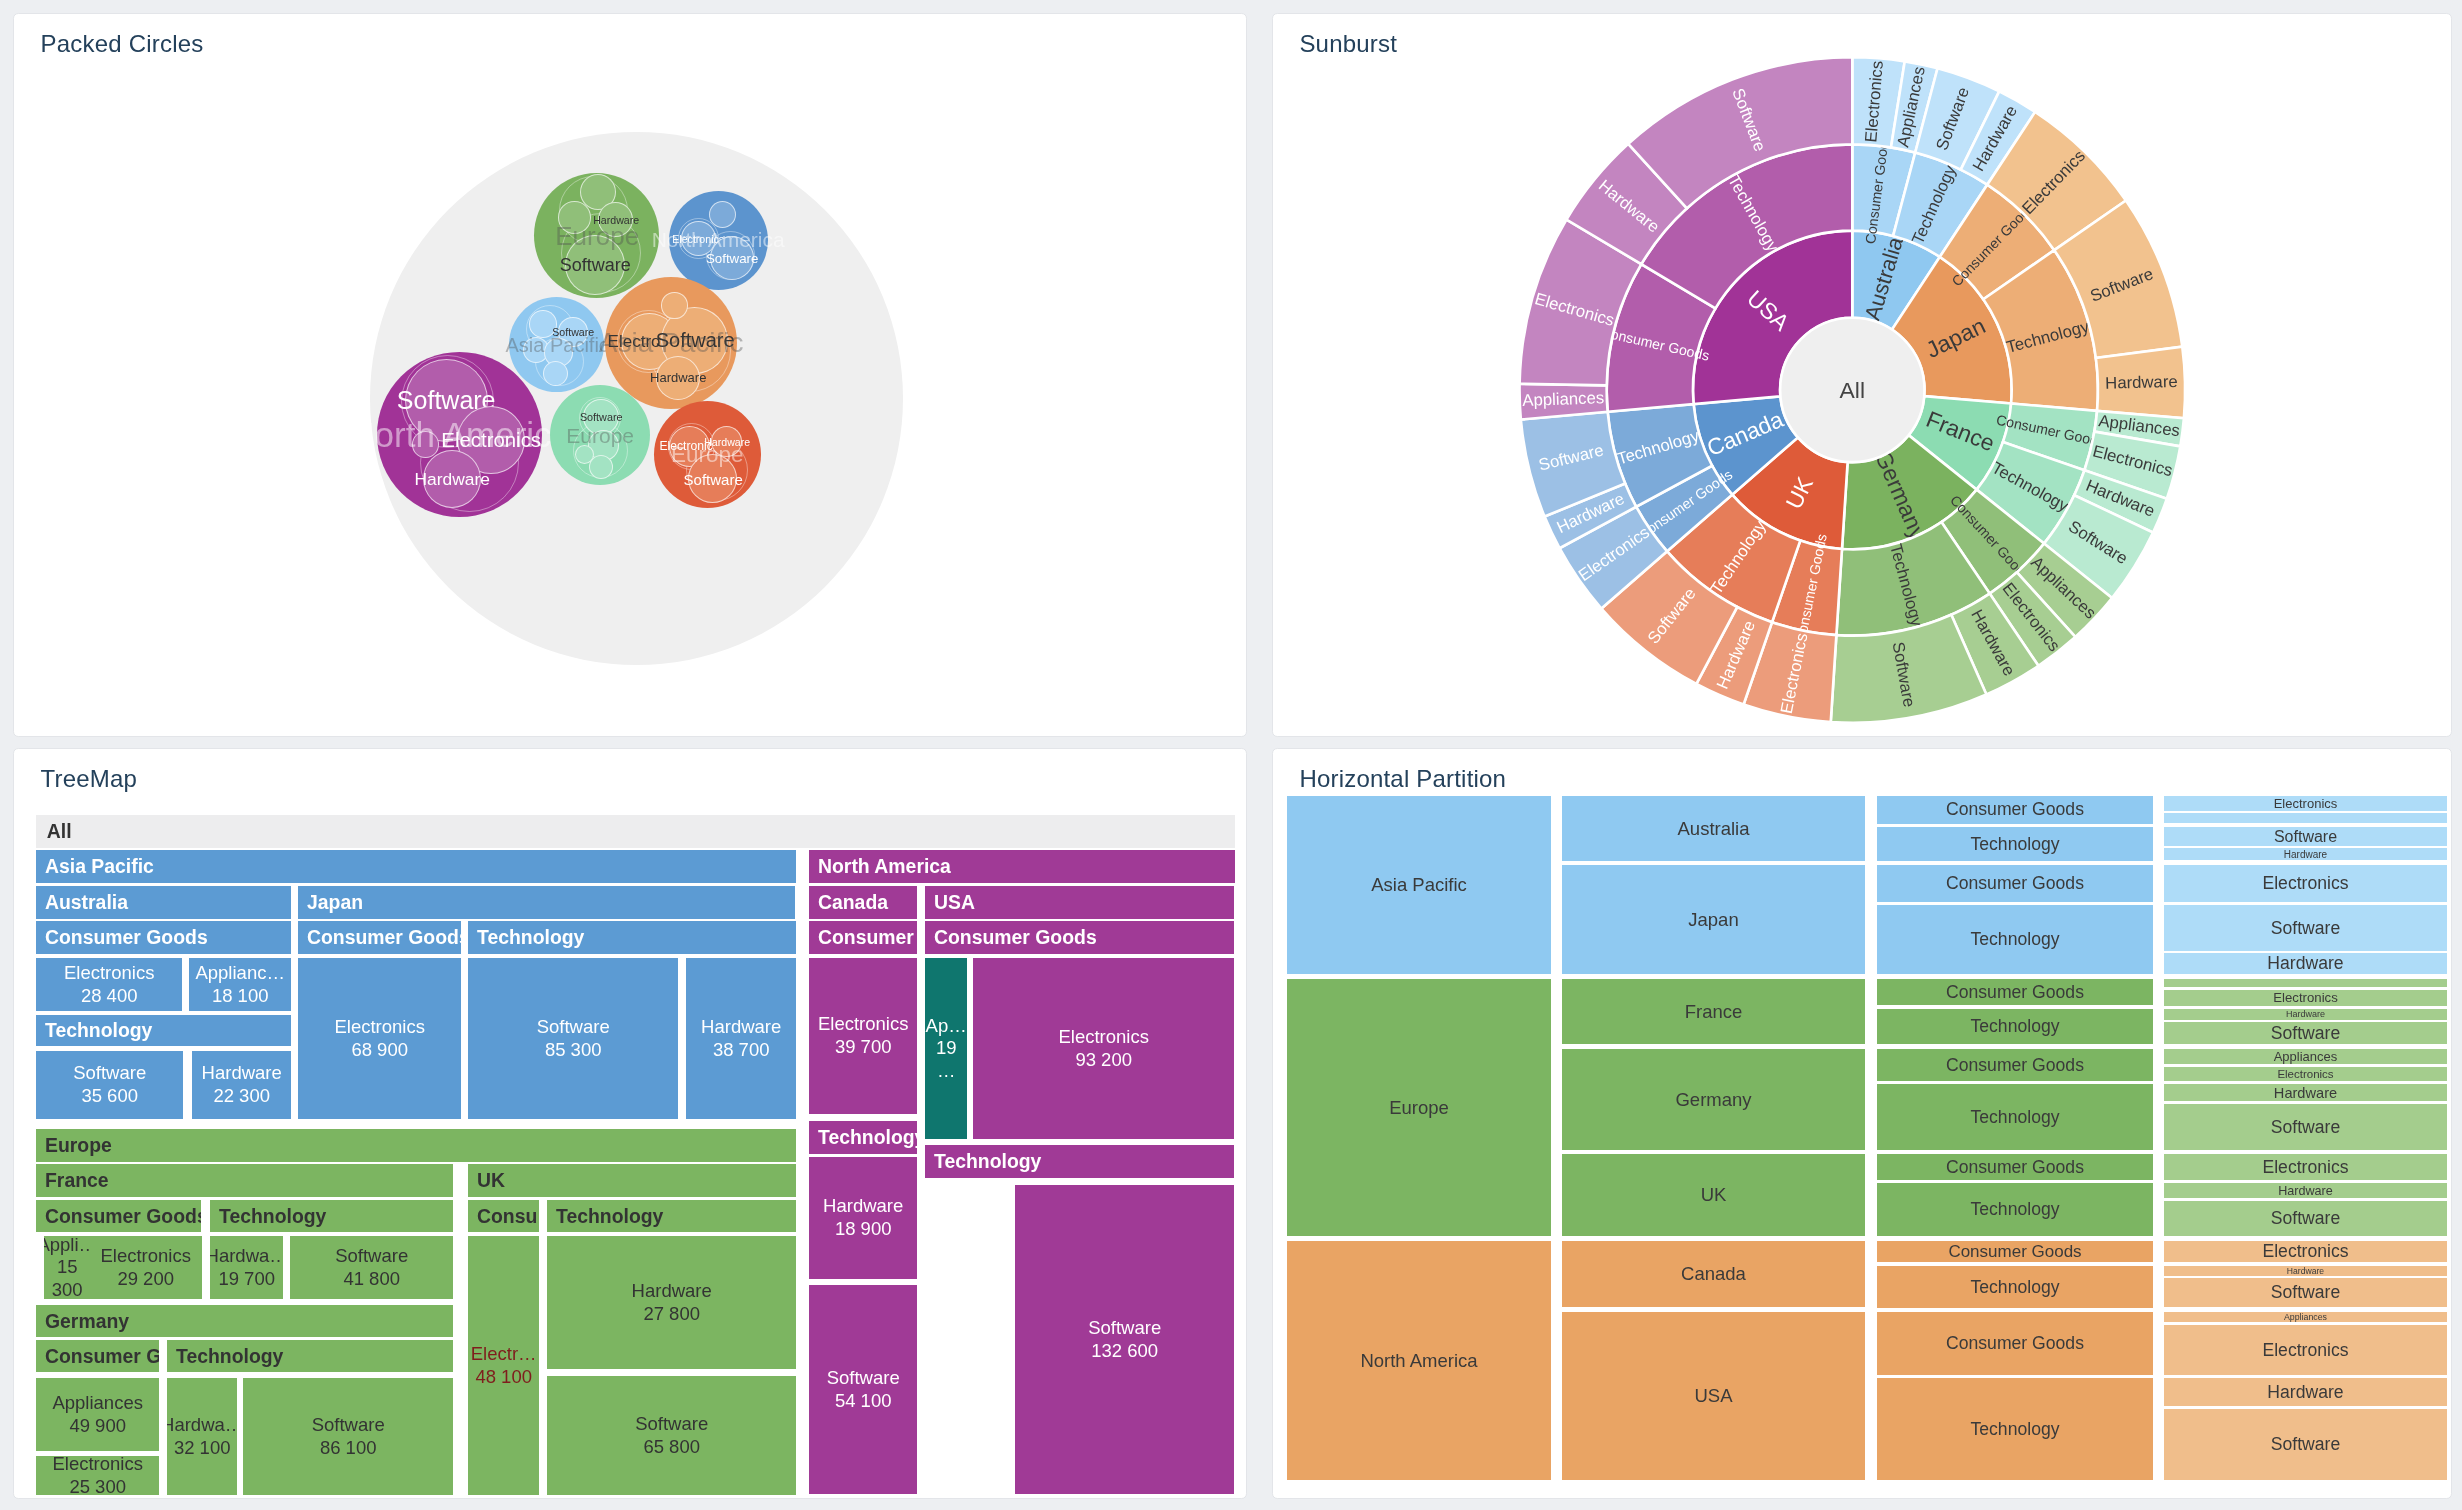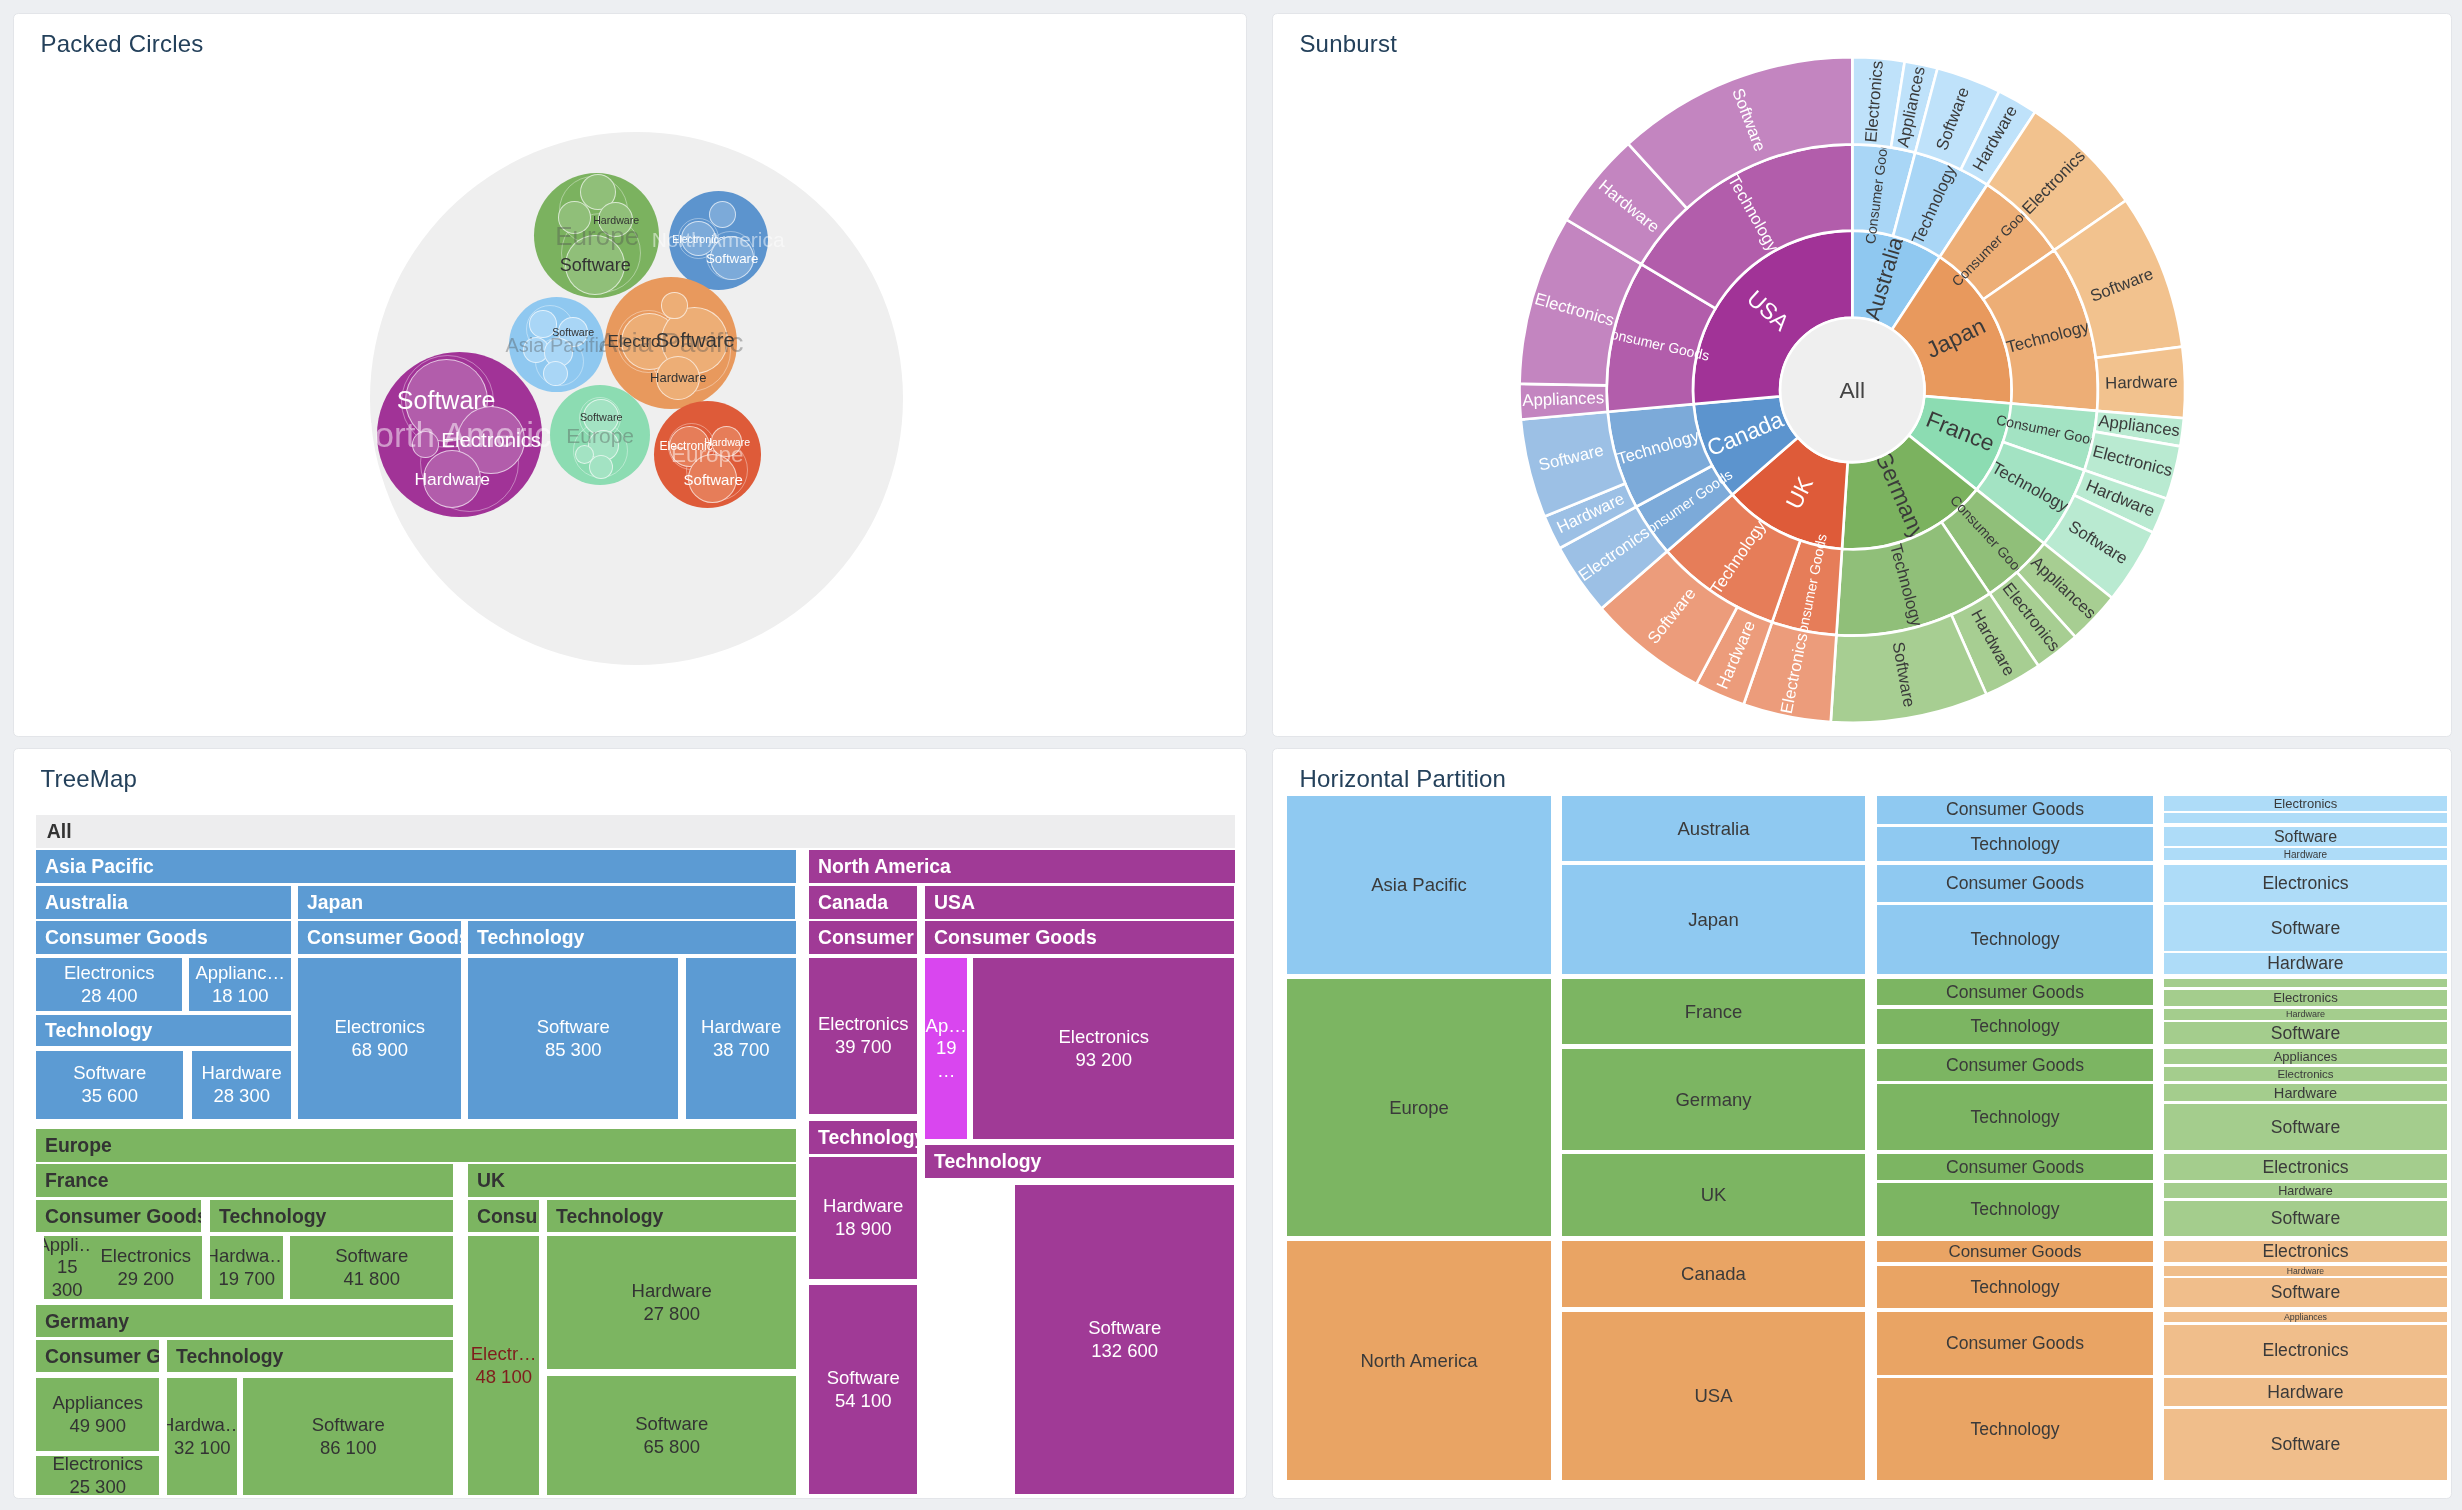--- a/index.html
+++ b/index.html
@@ -228,39 +228,39 @@
             <span>Applianc…</span>
             <span>18 100</span>
           </div>
           <div class="tm-hdr" style="left: 0px; top: 200px; width: 255px; height: 31px; background: rgb(92, 155, 211); color: rgb(255, 255, 255); font-size: 19.4px;">Technology</div>
           <div class="tm-cell" style="left: 0px; top: 236px; width: 147px; height: 68px; background: rgb(92, 155, 211); color: rgb(255, 255, 255); font-size: 18.5px;">
             <span>Software</span>
             <span>35 600</span>
           </div>
           <div class="tm-cell" style="left: 156px; top: 236px; width: 99px; height: 68px; background: rgb(92, 155, 211); color: rgb(255, 255, 255); font-size: 18.5px;">
             <span>Hardware</span>
-            <span>28 300</span>
+            <span>22 300</span>
           </div>
           <div class="tm-cell" style="left: 262px; top: 143px; width: 163px; height: 161px; background: rgb(92, 155, 211); color: rgb(255, 255, 255); font-size: 18.5px;">
             <span>Electronics</span>
             <span>68 900</span>
           </div>
           <div class="tm-cell" style="left: 432px; top: 143px; width: 210px; height: 161px; background: rgb(92, 155, 211); color: rgb(255, 255, 255); font-size: 18.5px;">
             <span>Software</span>
             <span>85 300</span>
           </div>
           <div class="tm-cell" style="left: 650px; top: 143px; width: 110px; height: 161px; background: rgb(92, 155, 211); color: rgb(255, 255, 255); font-size: 18.5px;">
             <span>Hardware</span>
             <span>38 700</span>
           </div>
           <div class="tm-cell" style="left: 773px; top: 143px; width: 108px; height: 156px; background: rgb(160, 58, 150); color: rgb(255, 255, 255); font-size: 18.5px;">
             <span>Electronics</span>
             <span>39 700</span>
           </div>
-          <div class="tm-cell" style="left: 889px; top: 143px; width: 42px; height: 181px; background: #d946ef; color: rgb(255, 255, 255); font-size: 18.5px;">
+          <div class="tm-cell" style="left: 889px; top: 143px; width: 42px; height: 181px; background: #0f766e; color: rgb(255, 255, 255); font-size: 18.5px;">
             <span>Ap…</span>
             <span>19 …</span>
           </div>
           <div class="tm-cell" style="left: 937px; top: 143px; width: 261px; height: 181px; background: rgb(160, 58, 150); color: rgb(255, 255, 255); font-size: 18.5px;">
             <span>Electronics</span>
             <span>93 200</span>
           </div>
           <div class="tm-hdr" style="left: 773px; top: 306px; width: 108px; height: 33px; background: rgb(160, 58, 150); color: rgb(255, 255, 255); font-size: 19.4px;">Technology</div>
           <div class="tm-cell" style="left: 773px; top: 342px; width: 108px; height: 122px; background: rgb(160, 58, 150); color: rgb(255, 255, 255); font-size: 18.5px;">
             <span>Hardware</span>

